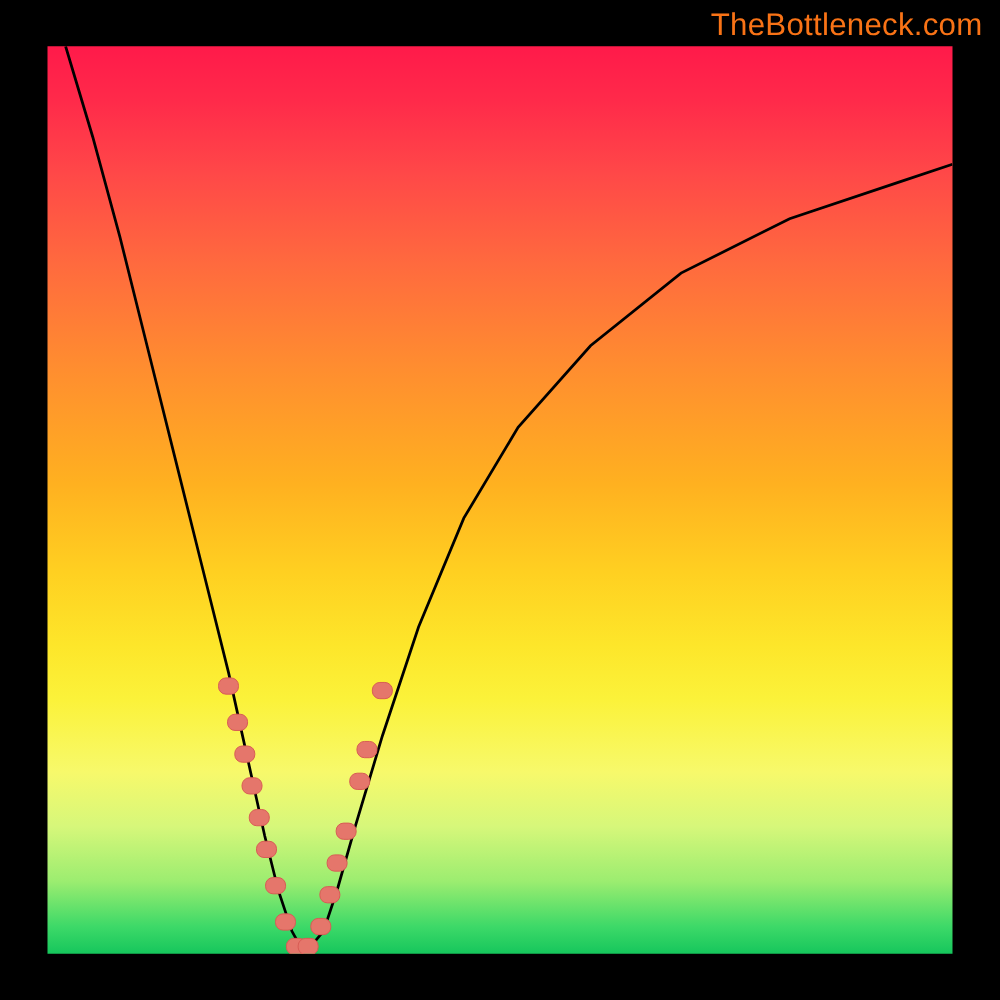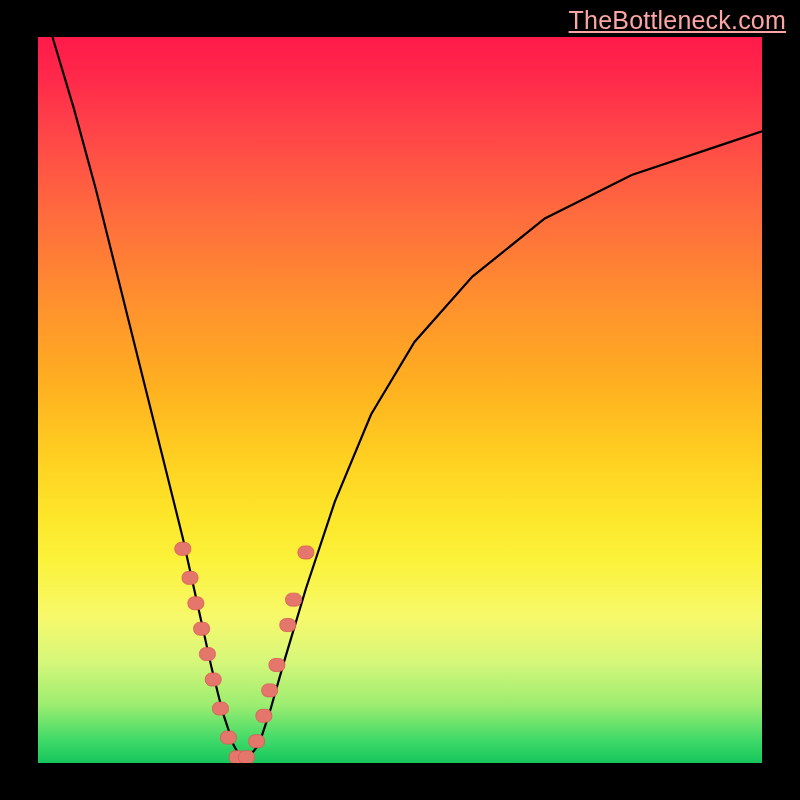--- a/index.html
+++ b/index.html
@@ -39,26 +39,25 @@
       #d6f77a 86%,
       #9ced70 92%,
       #3dd968 97%,
       #16c65c 100%
     );
   }
   .watermark {
     position: absolute;
     top: 6px;
     right: 14px;
-    color: #fca5a5;
+    color: #f97316;
     font-size: 25px;
     font-weight: 500;
     letter-spacing: 0.2px;
     user-select: none;
-    text-decoration: underline;
   }
   svg.overlay {
     position: absolute;
     top: 0;
     left: 0;
     width: 724px;
     height: 726px;
   }
   .curve {
     fill: none;

